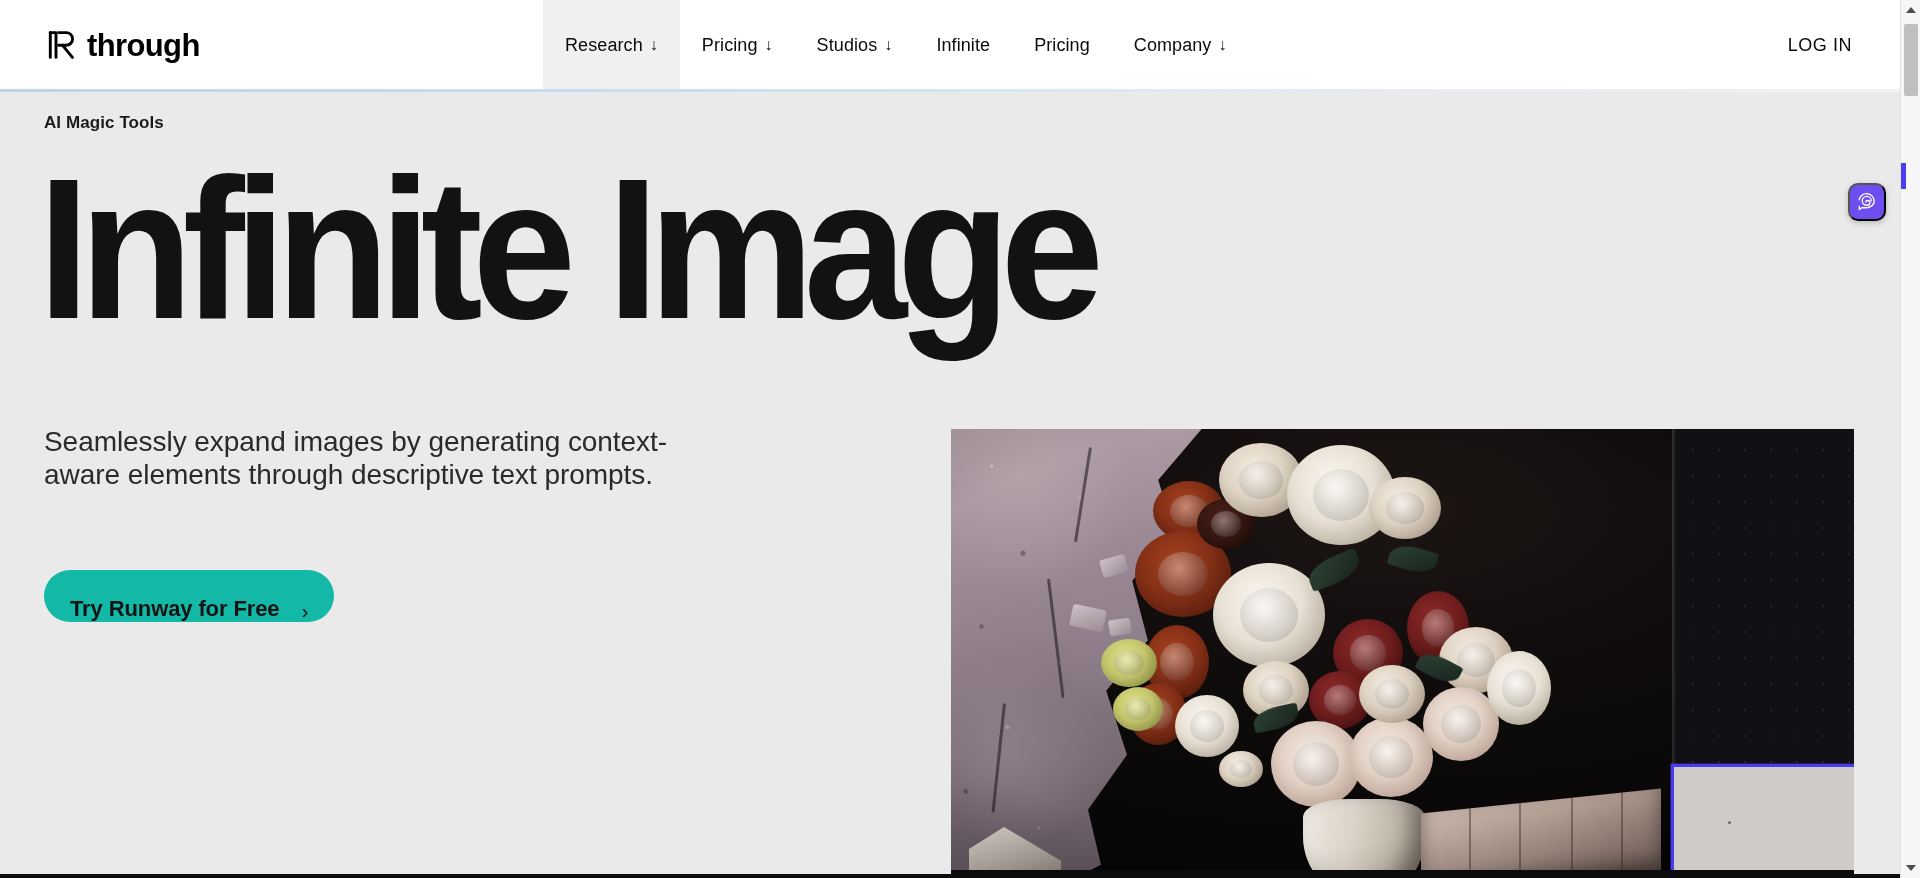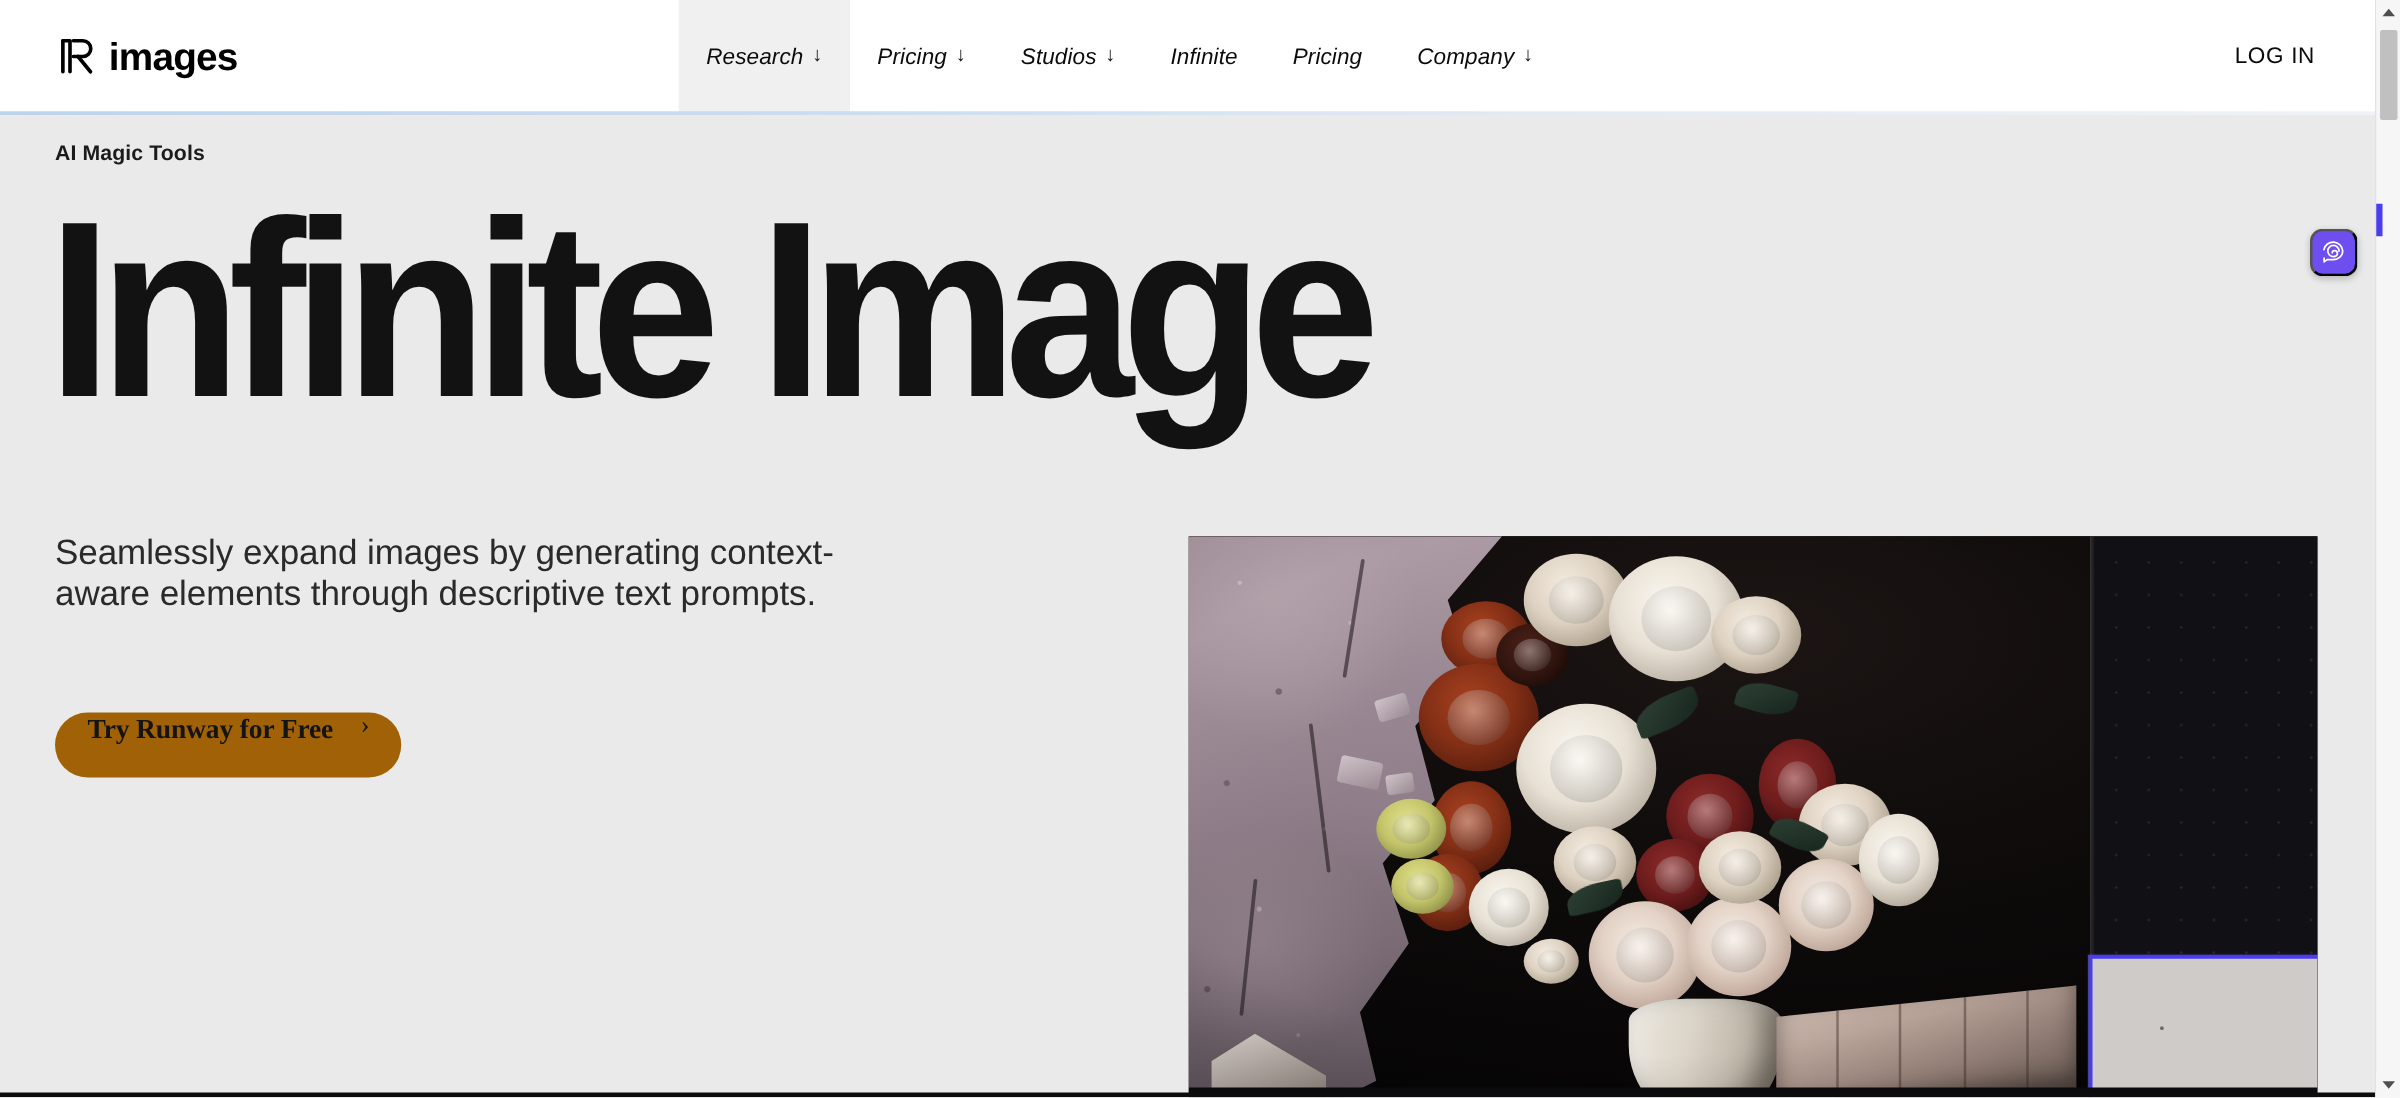--- a/index.html
+++ b/index.html
@@ -58,21 +58,20 @@
     font-family:"Liberation Sans", sans-serif;
   }
 
   
   #nav {
     position:absolute;
     left:543px; top:0;
     height:90px;
     display:flex;
     align-items:flex-start;
-    font-style:italic;
   }
   .nav-item {
     display:flex;
     align-items:center;
     justify-content:center;
     padding:0 22px;
     height:90px;
     font-size:18px;
     color:#0b0b0b;
     white-space:nowrap;
@@ -175,28 +174,28 @@
     letter-spacing:-0.002em;
   }
 
   #cta-btn {
     position:absolute;
     left:44px; top:478px;
     height:52px;
     padding:0 26px;
     border:none;
     border-radius:999px;
-    background:#a16207;
+    background:#14b8a6;
     color:#141414;
     font-size:22px;
     font-weight:700;
-    font-family:Liberation Serif, serif;
-    cursor:pointer;
-    display:flex;
-    align-items:flex-start;
+    font-family:Liberation Sans, sans-serif;
+    cursor:pointer;
+    display:flex;
+    align-items:flex-end;
     gap:22px;
     white-space:nowrap;
     letter-spacing:-0.005em;
   }
   #cta-btn .chev {
     font-size:21px;
     font-weight:400;
     line-height:1;
     position:relative;
     top:-1px;
@@ -465,21 +464,21 @@
         <span>
           <svg id="logo-mark" width="34" height="34" viewBox="0 0 34 34" aria-hidden="true">
             <g fill="none" stroke="#000" stroke-width="2.9" stroke-linejoin="round" stroke-linecap="round">
               <path d="M6.3 4.6 V29.4"></path>
               <path d="M6.3 4.6 H12.0 V29.4"></path>
               <path d="M14.6 4.6 H22.3 A6.3 6.3 0 0 1 22.3 17.2 H14.6"></path>
               <path d="M18.4 17.2 L28.4 29.4"></path>
             </g>
           </svg>
         </span>
-        <span id="logo-word">images</span>
+        <span id="logo-word">through</span>
       </a>
 
       <nav id="nav">
         <div class="nav-item is-hovered">
           <span>Research</span>
           <span class="caret">↓</span>
         </div>
         <div class="nav-item">
           <span>Pricing</span>
           <span class="caret">↓</span>

